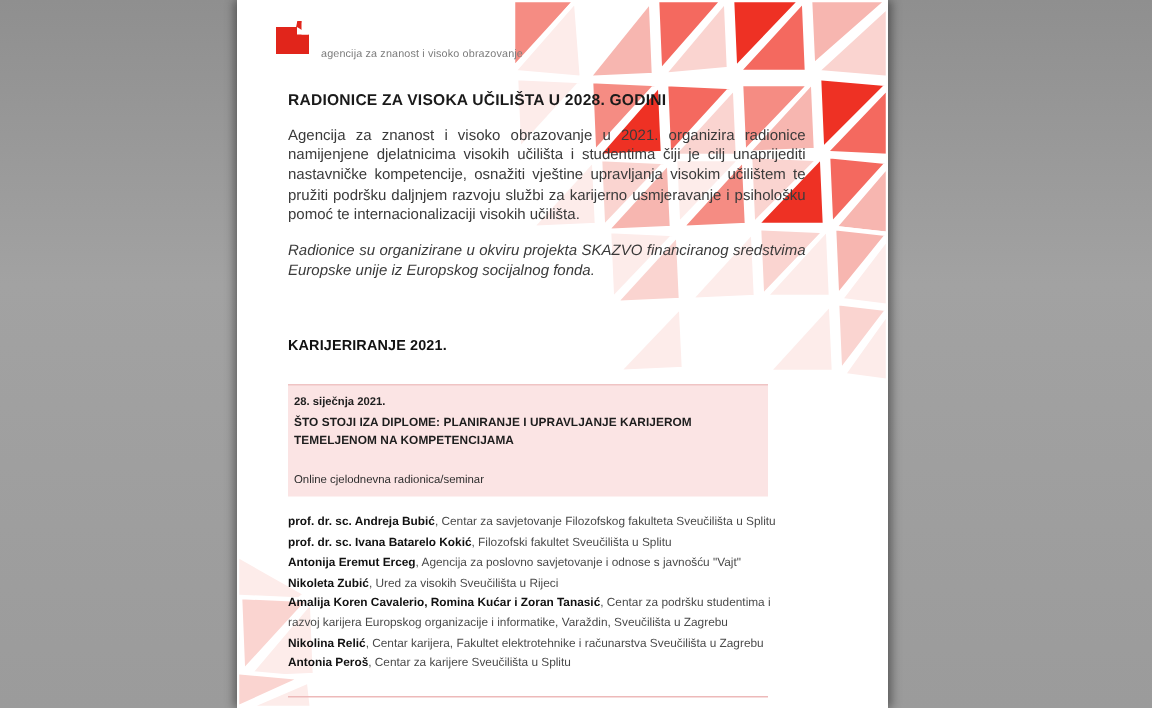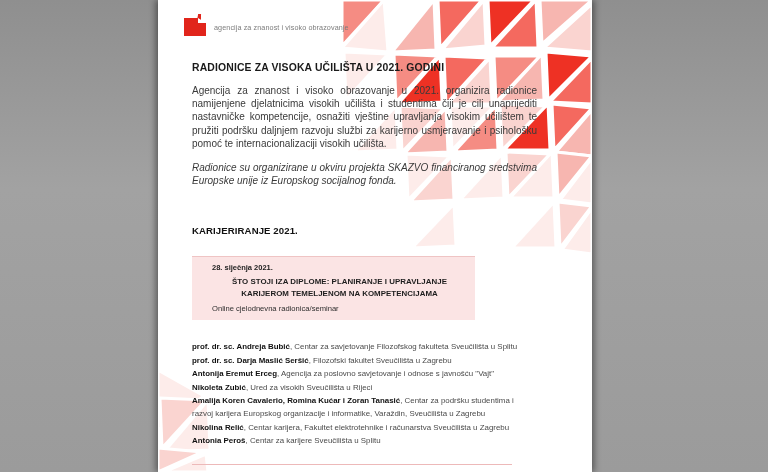--- a/index.html
+++ b/index.html
@@ -51,21 +51,21 @@
     height: 120px;
     pointer-events: none;
   }
 
   
   .logo-row {
     position: absolute;
     left: 26px;
     top: 14px;
     display: flex;
-    align-items: center;
+    align-items: flex-end;
     gap: 8px;
   }
   .logo-mark {
     width: 22px;
     height: 26px;
     flex: 0 0 auto;
   }
   .logo-text {
     font-size: 7.2px;
     color: #7c7c7c;
@@ -104,49 +104,48 @@
     font-weight: bold;
     color: #111;
     text-underline-offset: 2.5px;
     display: inline-block;
     letter-spacing: .1px;
   }
 
   
   .event-box {
     margin-top: 18px;
-    width: 283px;
+    width: 320px;
     background: #fbe4e4;
     border-top: 1px solid #efc4c4;
-    padding: 6px 8px 7px 20px;
+    padding: 6px 8px 7px 4px;
     box-sizing: border-box;
   }
   .event-date {
     font-size: 7.5px;
     font-weight: bold;
     color: #1d1d1d;
     margin-bottom: 4px;
   }
   .event-title {
     font-size: 7.9px;
     font-weight: bold;
     color: #1d1d1d;
     line-height: 11.5px;
-    margin-bottom: 5px;
+    margin-bottom: 16px;
     letter-spacing: .05px;
-    text-align: center;
   }
   .event-format {
     font-size: 7.6px;
     color: #2c2c2c;
   }
 
   
   .presenters {
-    margin-top: 20px;
+    margin-top: 10px;
     width: 330px;
   }
   .presenter {
     font-size: 7.9px;
     line-height: 13.4px;
     color: #4a4a4a;
   }
   .presenter .name {
     font-weight: bold;
     color: #111;
@@ -238,40 +237,40 @@
       <svg class="logo-mark" viewBox="0 0 22 26">
         <path d="M0,4 L14,4 L14,0.5 L17,0.5 L17,9 L22,9 L22,22 L0,22 Z" fill="#E1251B"></path>
         <path d="M14.2,0 L17.2,0 L15.6,4.2 L13.4,4.2 Z" fill="#E1251B"></path>
         <path d="M14,4 L22,9 L14,9 Z" fill="#ffffff"></path>
       </svg>
       <span class="logo-text">agencija za znanost i visoko obrazovanje</span>
     </div>
 
     <div class="content">
 
-      <h1 class="doc-title">RADIONICE ZA VISOKA UČILIŠTA U 2021. GODINI</h1>
+      <h1 class="doc-title">RADIONICE ZA VISOKA UČILIŠTA U 2028. GODINI</h1>
 
       <p class="body-para">Agencija za znanost i visoko obrazovanje u 2021. organizira radionice namijenjene djelatnicima visokih učilišta i studentima čiji je cilj unaprijediti nastavničke kompetencije, osnažiti vještine upravljanja visokim učilištem te pružiti podršku daljnjem razvoju službi za karijerno usmjeravanje i psihološku pomoć te internacionalizaciji visokih učilišta.</p>
 
       <p class="body-para">Radionice su organizirane u okviru projekta SKAZVO financiranog sredstvima Europske unije iz Europskog socijalnog fonda.</p>
 
       <h2 class="section-title">KARIJERIRANJE 2021.</h2>
 
       <div class="event-box">
         <div class="event-date">28. siječnja 2021.</div>
         <div class="event-title">ŠTO STOJI IZA DIPLOME: PLANIRANJE I UPRAVLJANJE KARIJEROM TEMELJENOM NA KOMPETENCIJAMA</div>
         <div class="event-format">Online cjelodnevna radionica/seminar</div>
       </div>
 
       <div class="presenters">
         <div class="presenter">
           <span class="name">prof. dr. sc. Andreja Bubić</span><span>, Centar za savjetovanje Filozofskog fakulteta Sveučilišta u Splitu</span>
         </div>
         <div class="presenter">
-          <span class="name">prof. dr. sc. Darja Maslić Seršić</span><span>, Filozofski fakultet Sveučilišta u Zagrebu</span>
+          <span class="name">prof. dr. sc. Ivana Batarelo Kokić</span><span>, Filozofski fakultet Sveučilišta u Splitu</span>
         </div>
         <div class="presenter">
           <span class="name">Antonija Eremut Erceg</span><span>, Agencija za poslovno savjetovanje i odnose s javnošću "Vajt"</span>
         </div>
         <div class="presenter">
           <span class="name">Nikoleta Zubić</span><span>, Ured za visokih Sveučilišta u Rijeci</span>
         </div>
         <div class="presenter">
           <span class="name">Amalija Koren Cavalerio, Romina Kućar i Zoran Tanasić</span><span>, Centar za podršku studentima i razvoj karijera Europskog organizacije i informatike, Varaždin, Sveučilišta u Zagrebu</span>
         </div>

